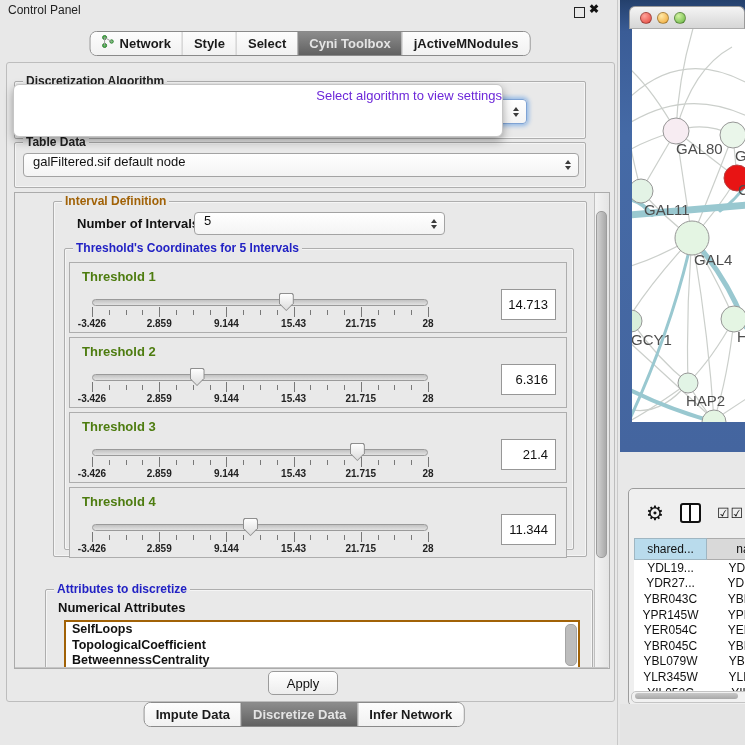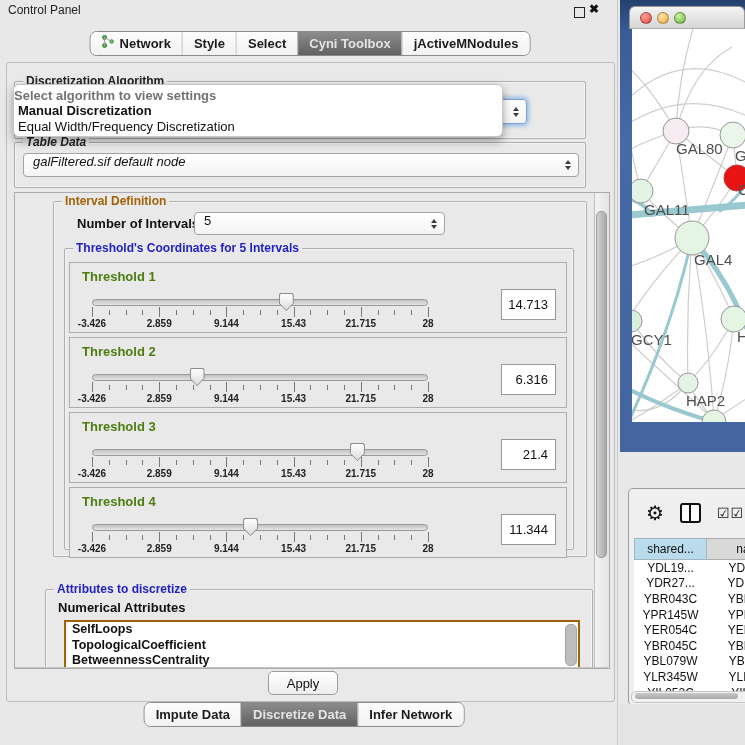--- a/index.html
+++ b/index.html
@@ -30,21 +30,21 @@
 
   
   .combo{position:absolute;background:linear-gradient(#FFFFFF,#F4F4F4);border:1px solid #A3A3A3;border-radius:4px;font-size:13px;color:#111;display:flex;align-items:flex-start;padding:0 24px 0 9px;box-sizing:border-box;}
   .combo .arrows{position:absolute;right:7px;top:50%;transform:translateY(-50%);display:flex;flex-direction:column;gap:2px;}
   .arr-up{width:0;height:0;border-left:3.5px solid transparent;border-right:3.5px solid transparent;border-bottom:4.5px solid #3c3c3c;}
   .arr-dn{width:0;height:0;border-left:3.5px solid transparent;border-right:3.5px solid transparent;border-top:4.5px solid #3c3c3c;}
   .combo.focus{border-color:#7FA3D4;box-shadow:0 0 4px 2px #93B9E6;}
 
   
   .popup{left:13px;top:84px;width:490px;height:53px;background:#fff;border:1px solid #C6C6C6;border-radius:6px;box-shadow:0 4px 10px rgba(0,0,0,.35);z-index:30;font-size:13px;padding-top:3px;box-sizing:border-box;}
-  .dd-placeholder{height:15px;line-height:15px;text-align:left;color:#737373;font-weight:bold;}
+  .dd-placeholder{height:15px;line-height:15px;text-align:right;color:#6d28d9;}
   .dd-item{height:16px;line-height:16px;padding-left:4px;color:#111;}
   .dd-item.bold{font-weight:bold;}
 
   
   .scrollbox{left:14px;top:192px;width:594px;height:475px;border:1px solid #ABABAB;background:#E9E9E9;overflow:hidden;}
   .vtrack{position:absolute;right:0;top:0;bottom:0;width:14px;background:linear-gradient(90deg,#F3F3F3,#E4E4E4);border-left:1px solid #C0C0C0;}
   .vthumb{position:absolute;right:2px;top:18px;width:9px;height:345px;border-radius:5px;background:linear-gradient(90deg,#D2D2D2,#A9A9A9);border:1px solid #9C9C9C;}
 
   .bold13{font-weight:bold;font-size:13px;color:#111;}
 
@@ -141,27 +141,23 @@
   </div>
   <div class="combo focus" style="left:22px;top:99px;width:505px;height:25px;z-index:2;">
     <div class="arrows">
         <div class="arr-up"></div>
         <div class="arr-dn"></div>
       </div>
   </div>
 
   <div class="abs popup">
     <div class="dd-placeholder">Select algorithm to view settings</div>
-    <div>
-        <div class="dd-item bold">Manual Discretization</div>
-        <div class="dd-item">Equal Width/Frequency Discretization</div>
-      </div>
-  </div>
-
-  <div class="group" style="left:14px;top:142px;width:570px;height:44px;font-style:italic;">
+  </div>
+
+  <div class="group" style="left:14px;top:142px;width:570px;height:44px;">
     <div class="gtitle">Table Data</div>
     <div class="combo" style="left:8px;top:10px;width:556px;height:24px;">
       <span>galFiltered.sif default node</span>
       <div class="arrows">
           <div class="arr-up"></div>
           <div class="arr-dn"></div>
         </div>
     </div>
   </div>
 

